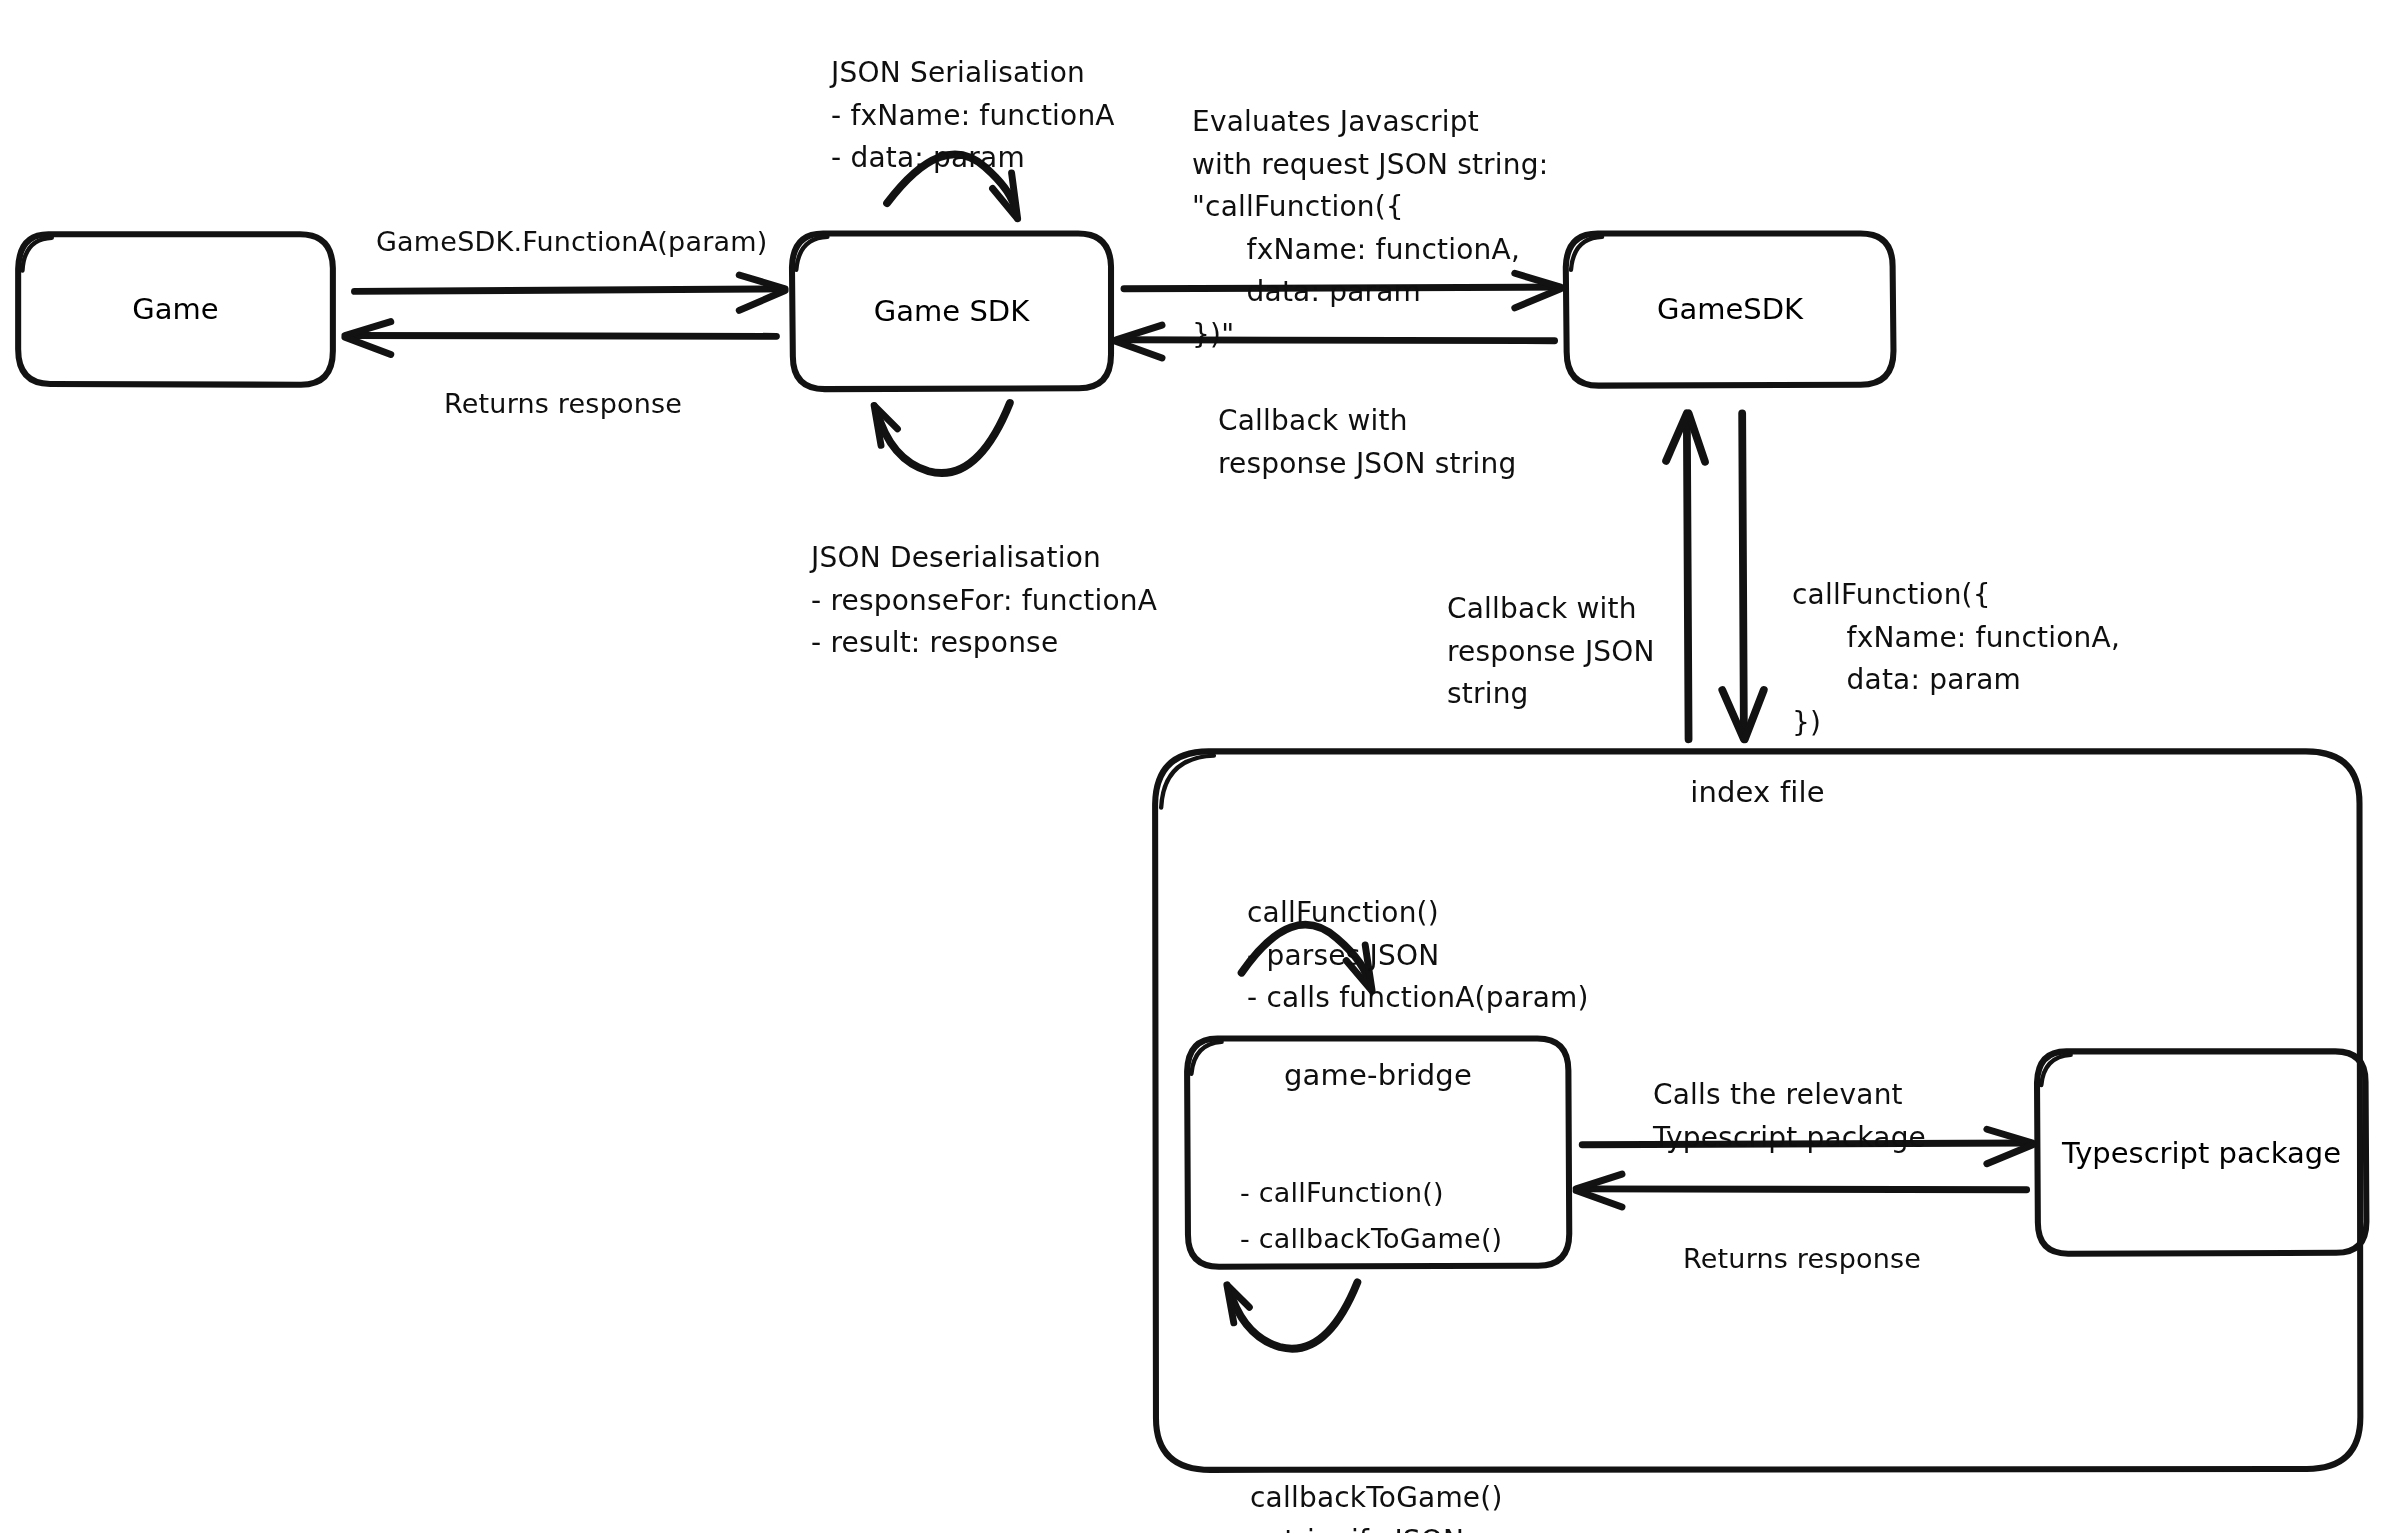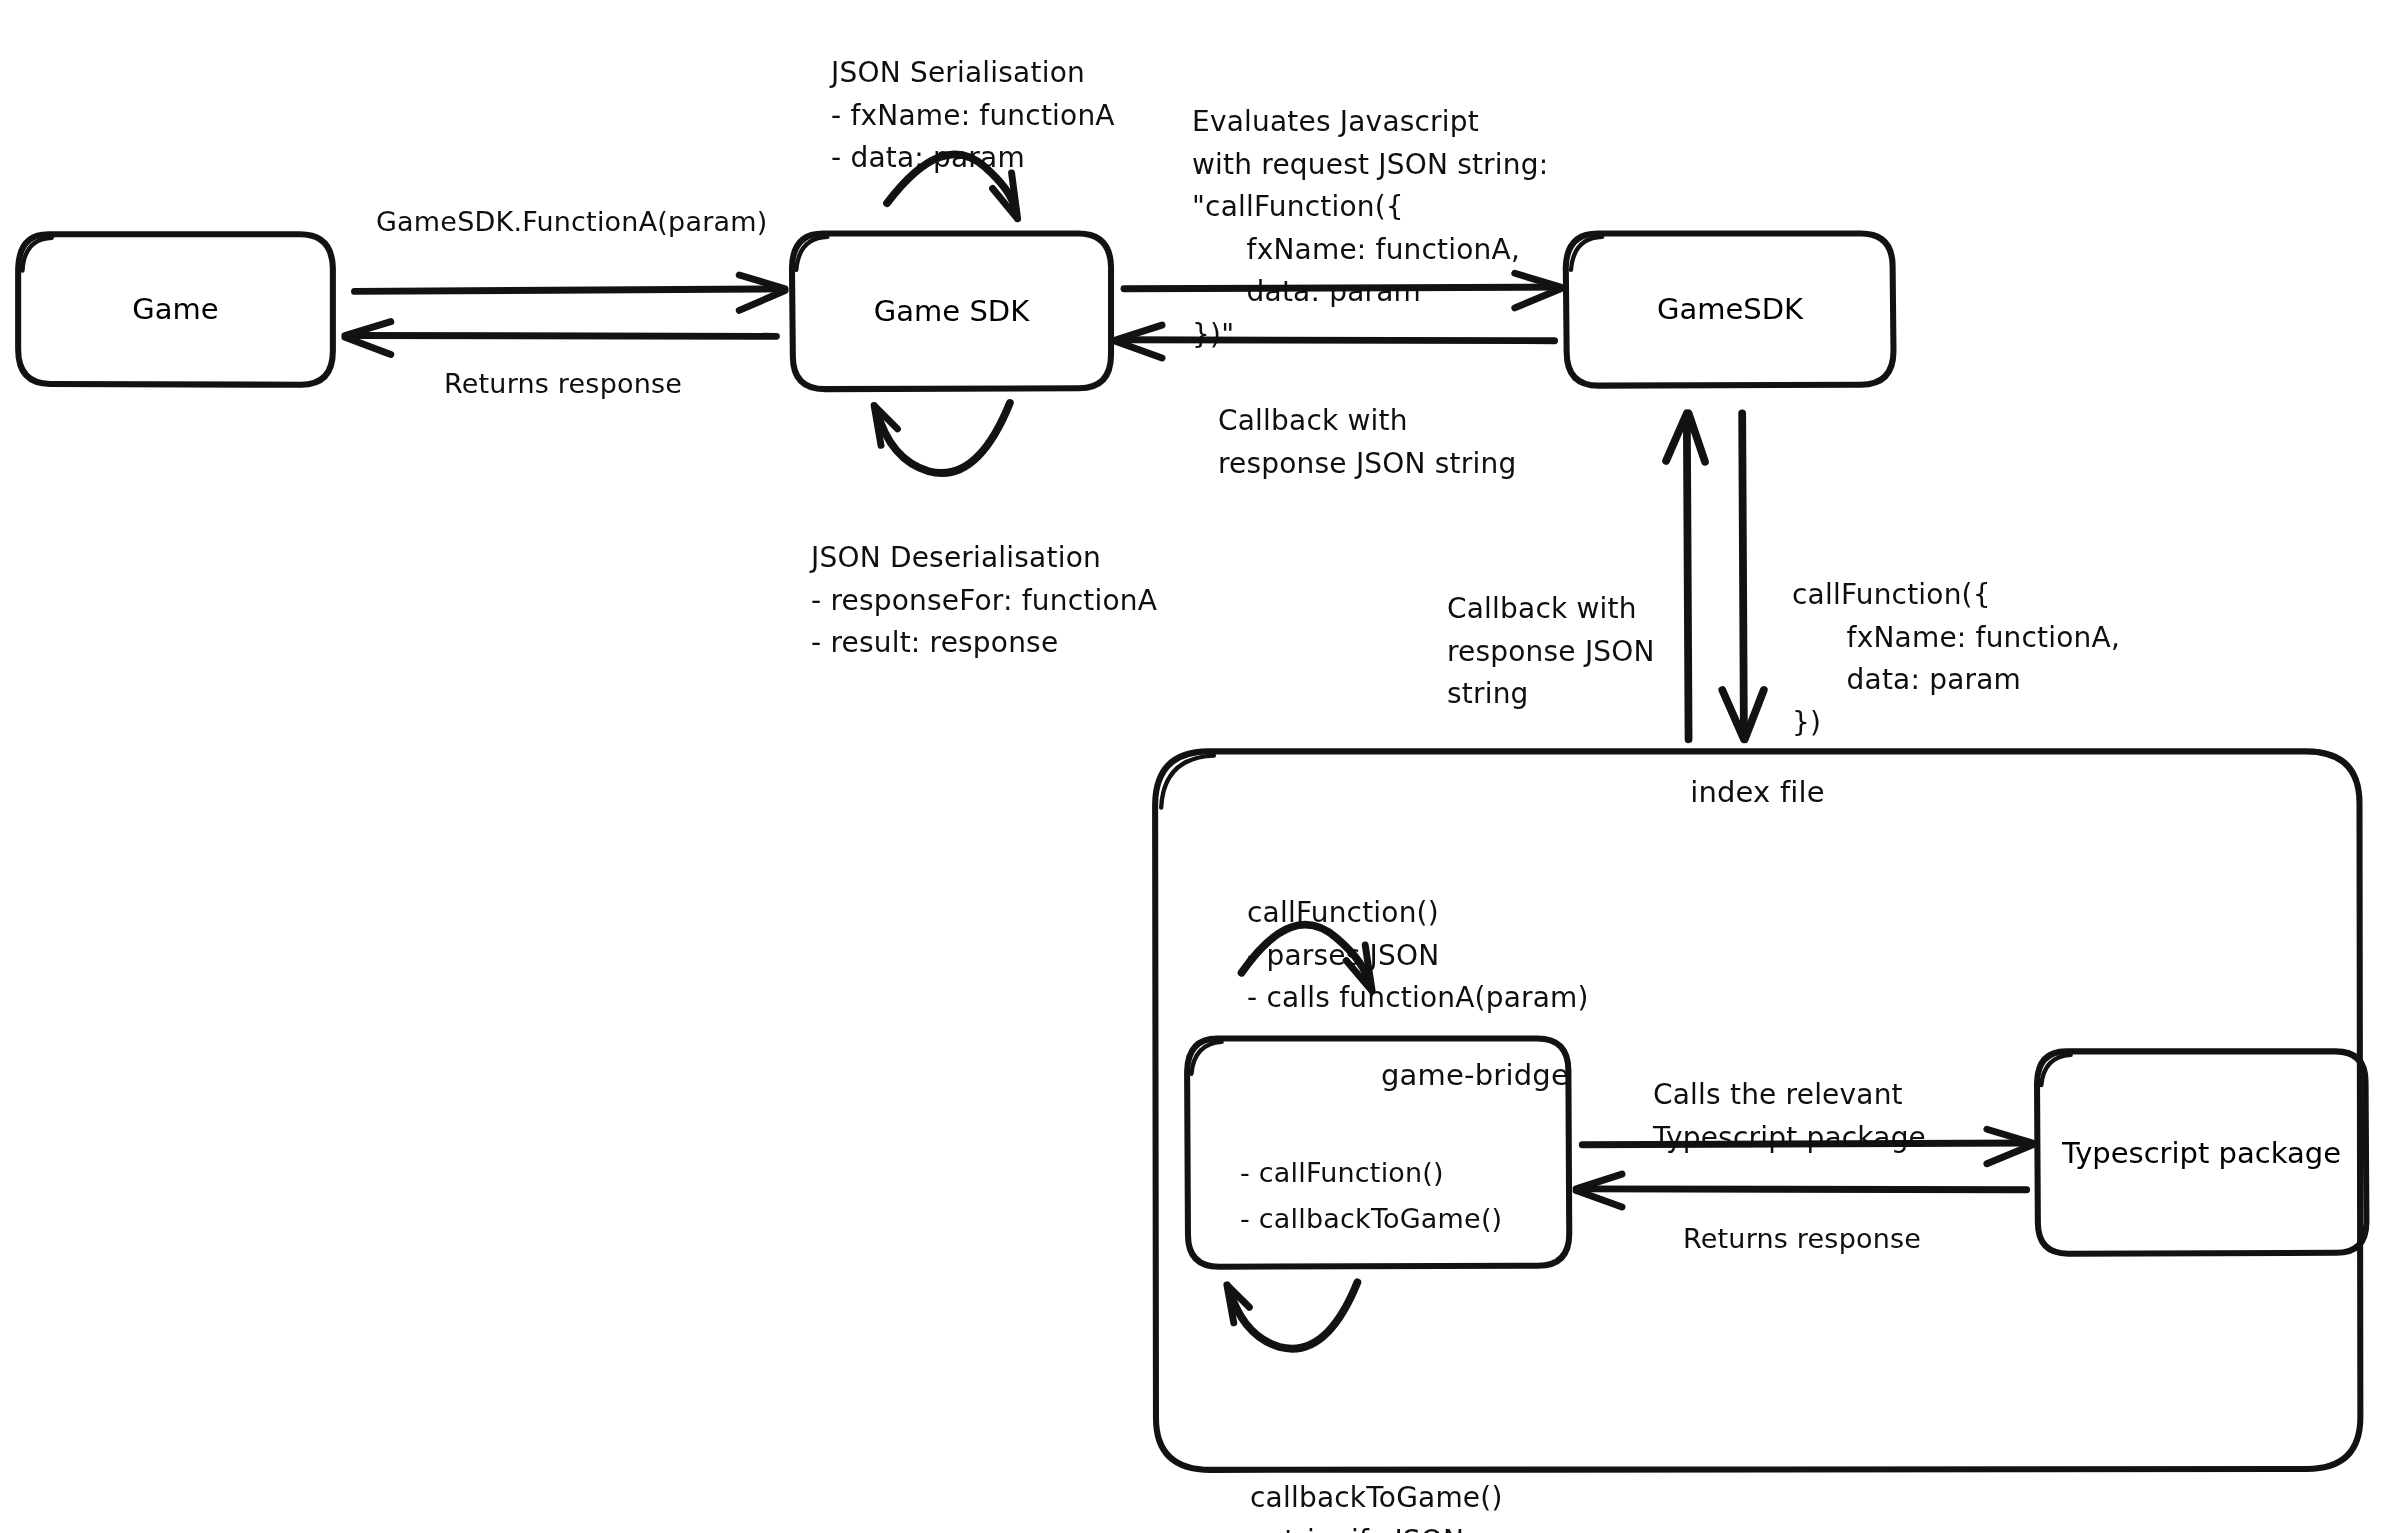--- a/index.html
+++ b/index.html
@@ -34,21 +34,21 @@
     font-size: 29px;
     text-align: center;
     width: 100%;
   }
   .node {
     position: absolute;
     display: flex;
     align-items: center;
     justify-content: flex-start;
   }
-  .annot { font-size: 27px; }
+  .annot { font-size: 27px; margin-top: 20px; }
   .annot-blk { font-size: 28px; margin-top: 48px; }
   .big-title { font-size: 29px; }
 </style>
 </head>
 <body>
 
 <div id="canvas">
 
   <svg id="sketch" viewBox="0 0 2777 1773">
     <defs></defs>
@@ -166,21 +166,21 @@
   <div class="node" style="left:792px; top:233px; width:319px; height:156px;">
     <div class="node-title">Game SDK</div>
   </div>
 
   <div class="node" style="left:1566px; top:233px; width:328px; height:152px;">
     <div class="node-title">GameSDK</div>
   </div>
 
   <div class="lbl big-title" style="left:1155px; top:770px; width:1205px; text-align:center;">index file</div>
 
-  <div class="lbl node-title" style="left:1187px; top:1053px; width:382px; text-align:right;">game-bridge</div>
+  <div class="lbl node-title" style="left:1187px; top:1053px; width:382px; text-align:center;">game-bridge</div>
 
   <div class="lbl annot" style="left:1240px; top:1152px;">- callFunction()</div>
 
   <div class="lbl annot" style="left:1240px; top:1198px;">- callbackToGame()</div>
 
   <div class="node" style="left:2037px; top:1052px; width:329px; height:202px;">
     <div class="node-title">Typescript
 package</div>
   </div>
 

